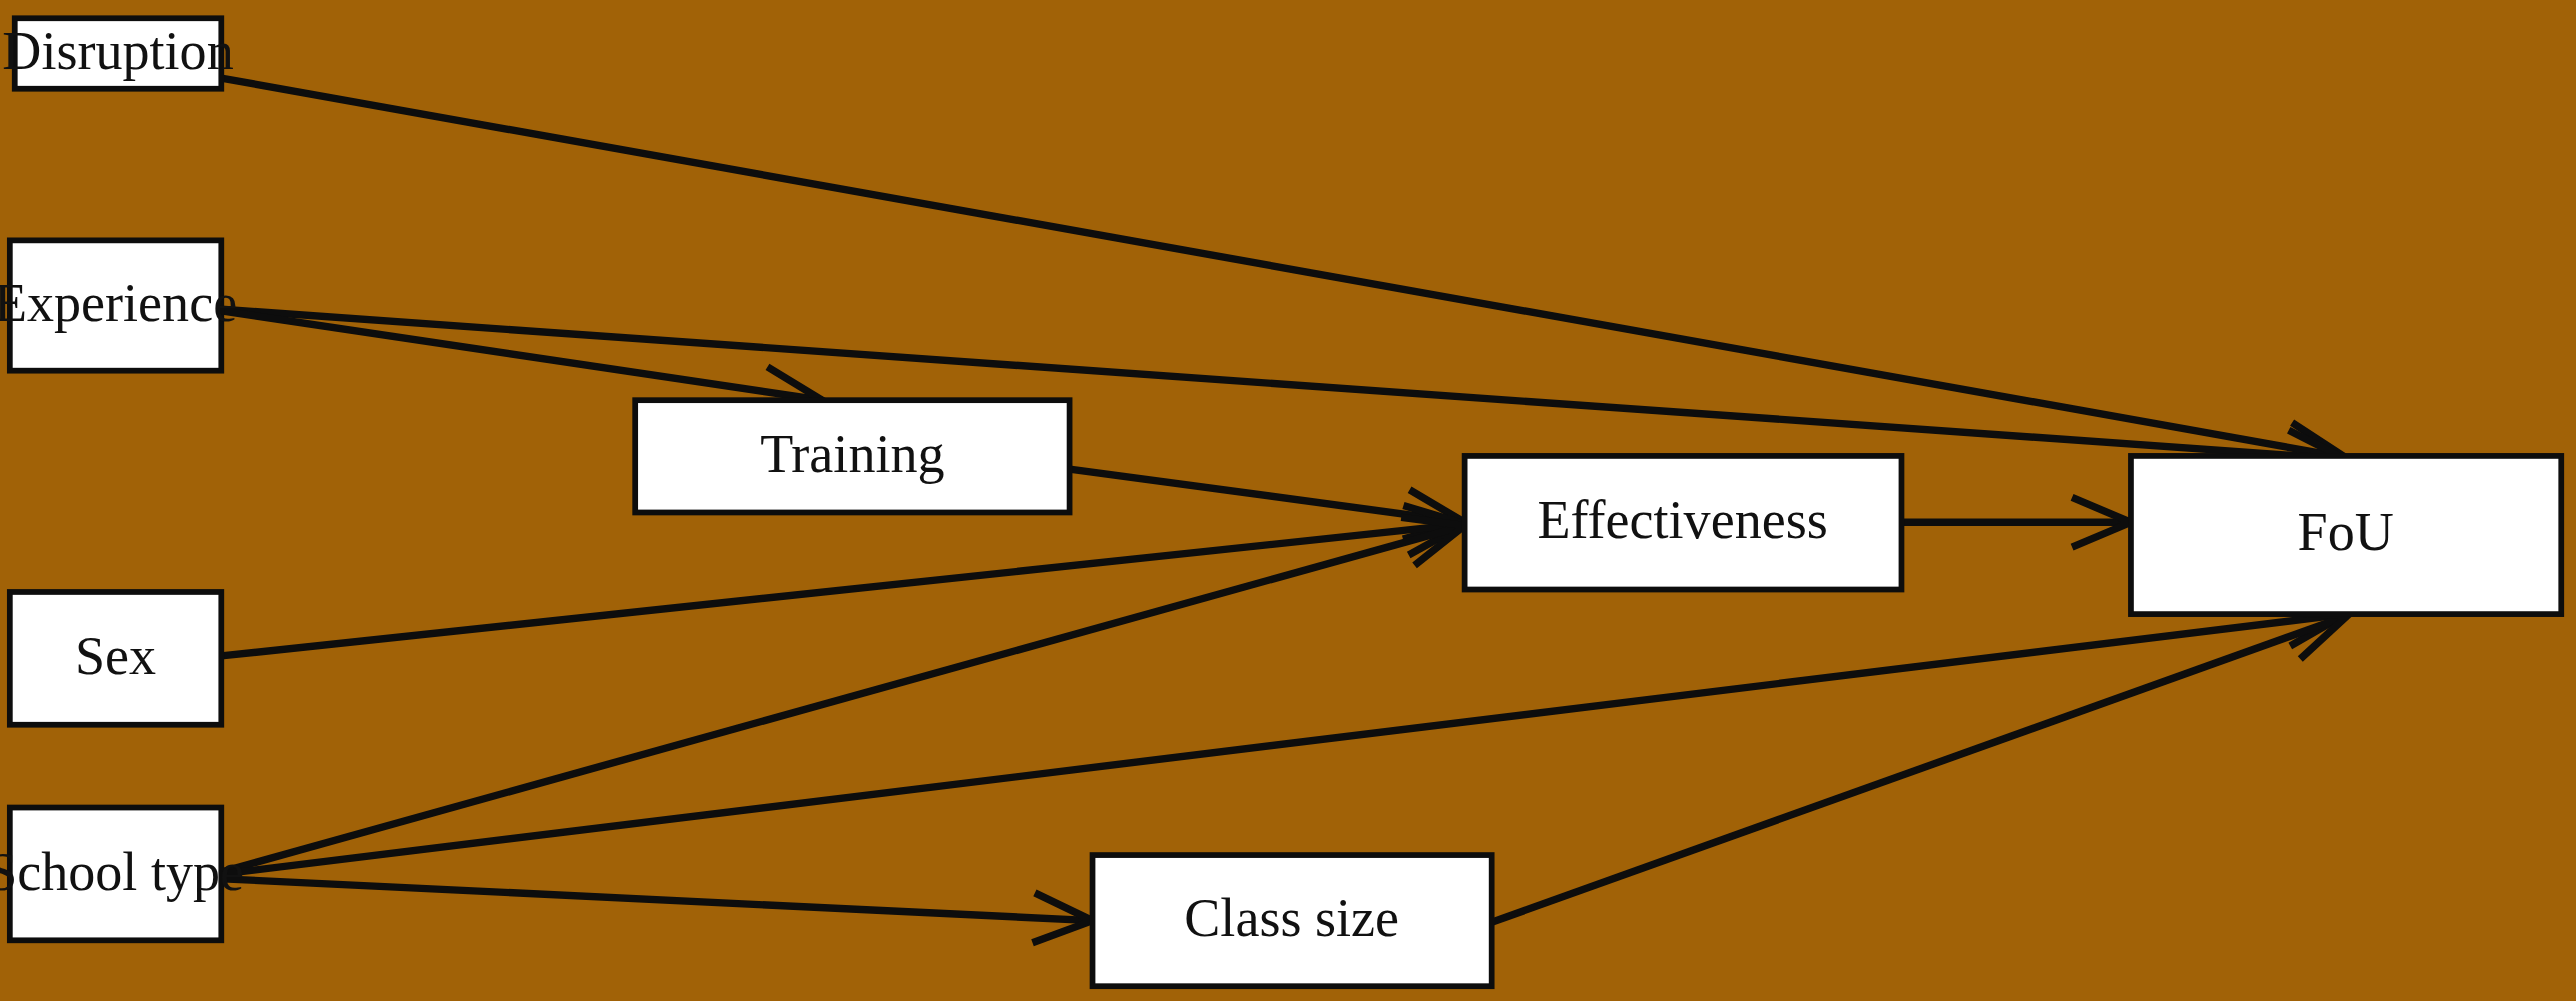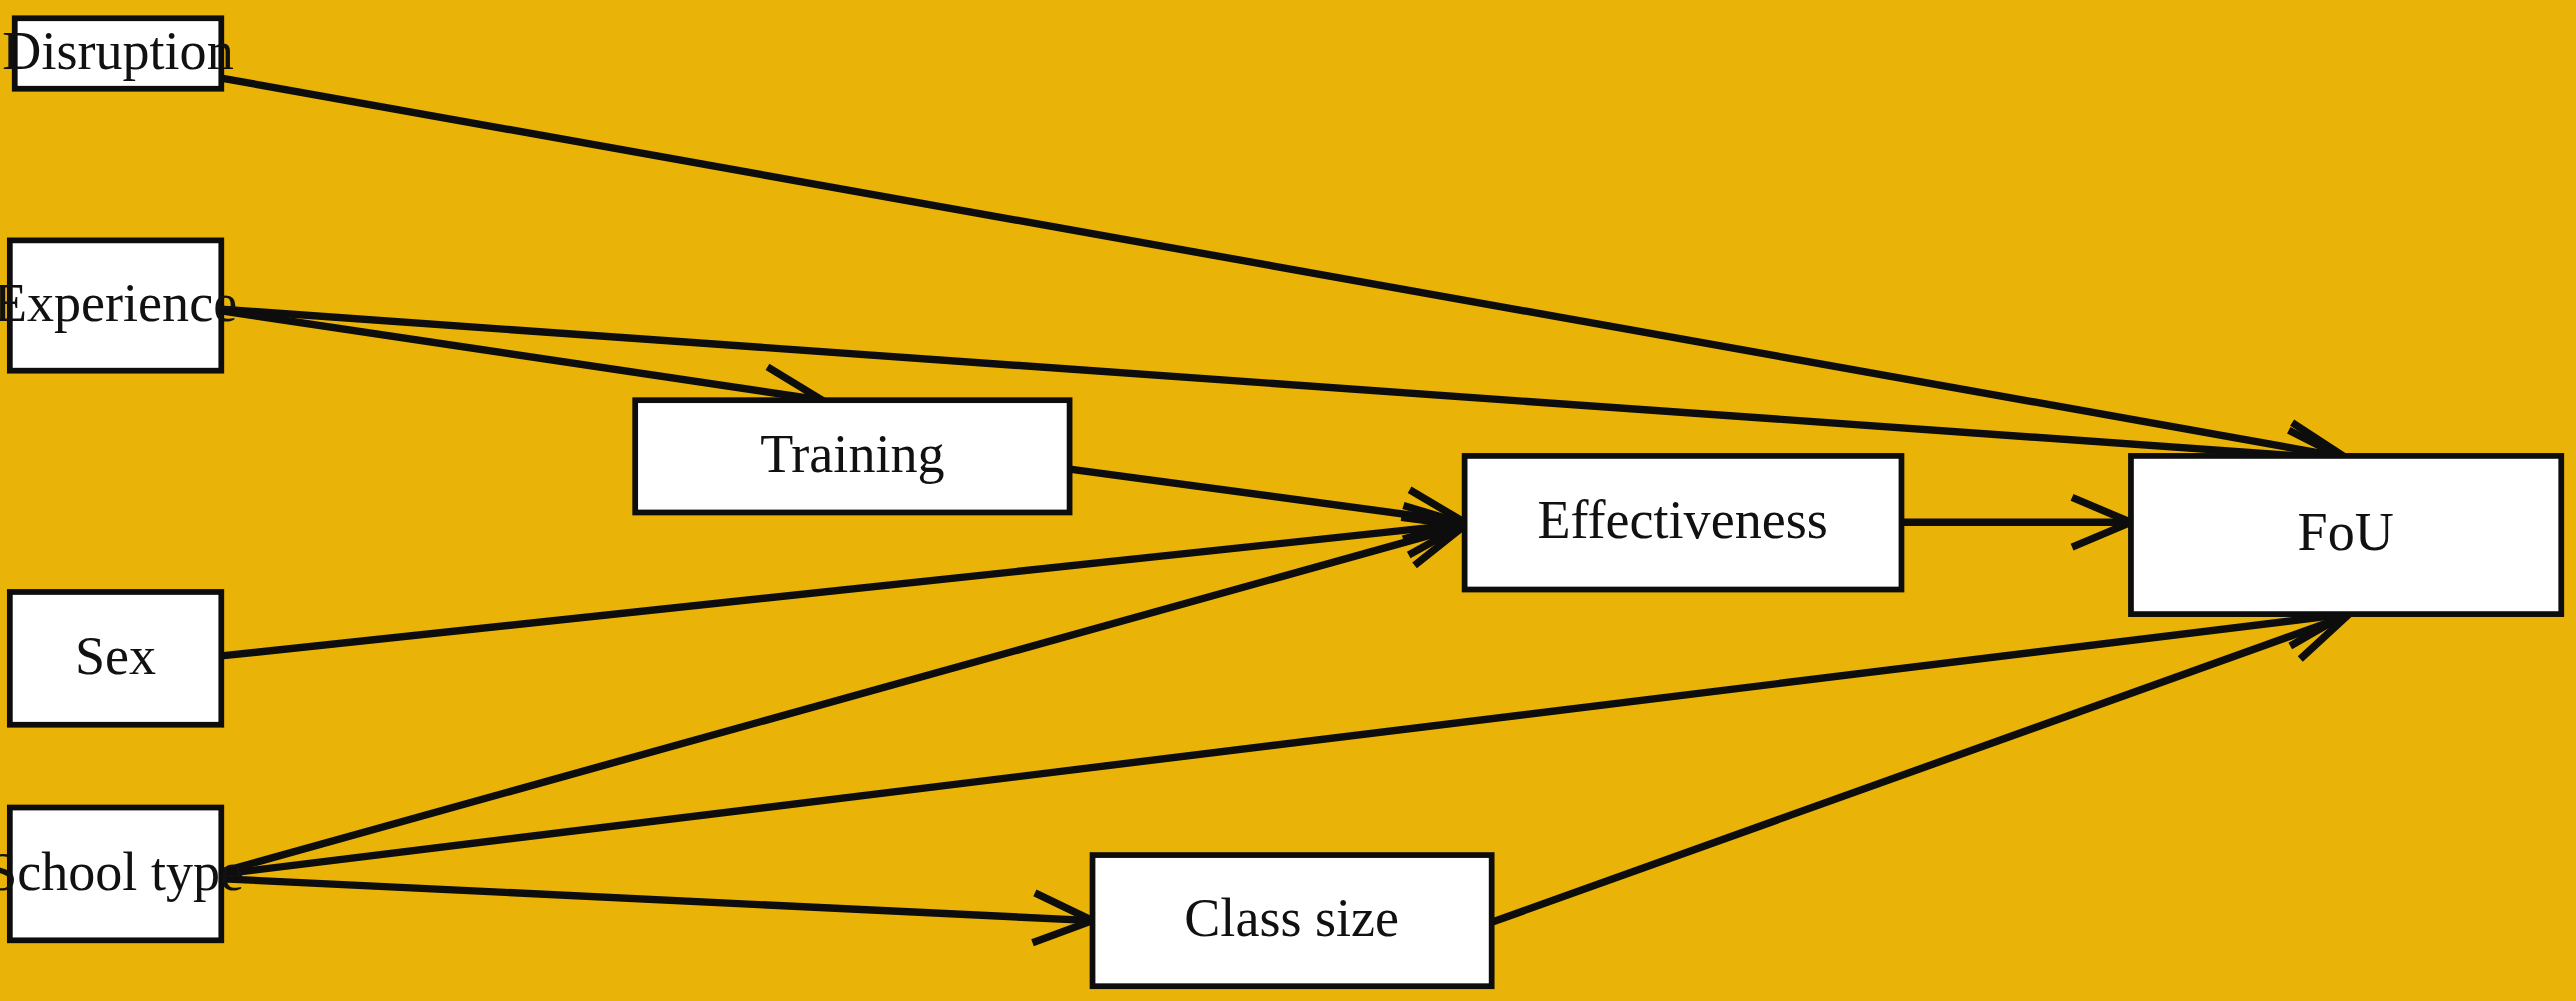--- a/index.html
+++ b/index.html
@@ -4,21 +4,21 @@
 <style>
   html, body {
     margin: 0;
     padding: 0;
     background: #ffffff;
   }
   #diagram-root {
     position: relative;
     width: 2576px;
     height: 1002px;
-    background: #eab308;
+    background: #a16207;
     font-family: "Liberation Serif", "DejaVu Serif", serif;
   }
   #path-diagram-svg {
     position: absolute;
     top: 0;
     left: 0;
     width: 2576px;
     height: 1002px;
     display: block;
   }

